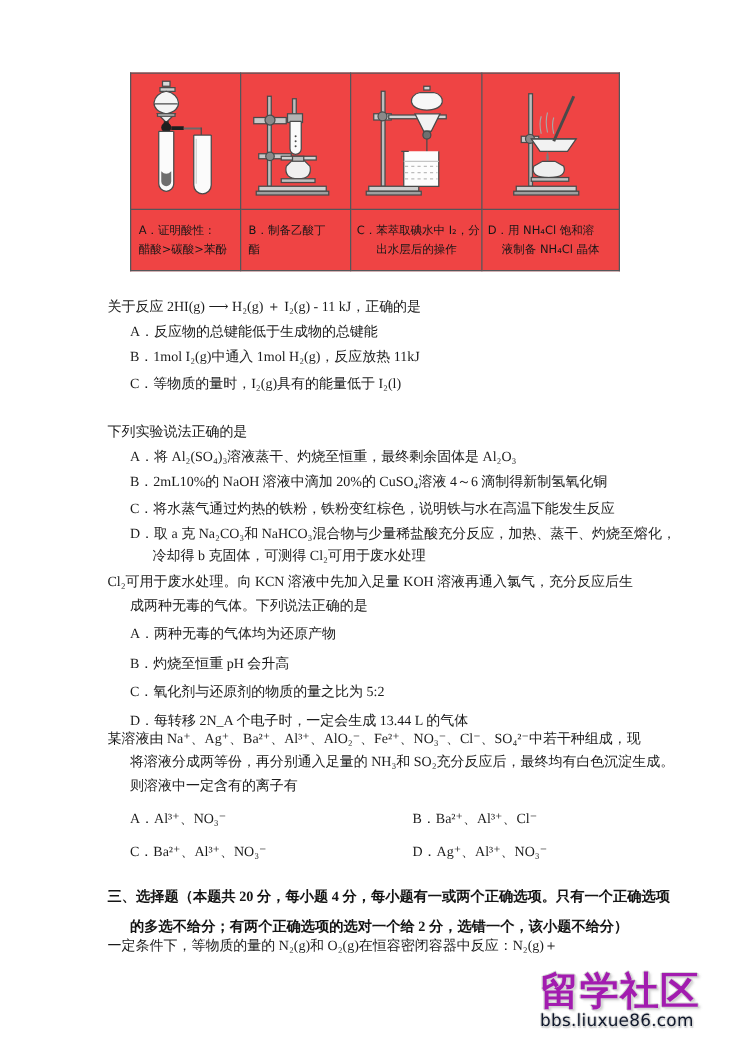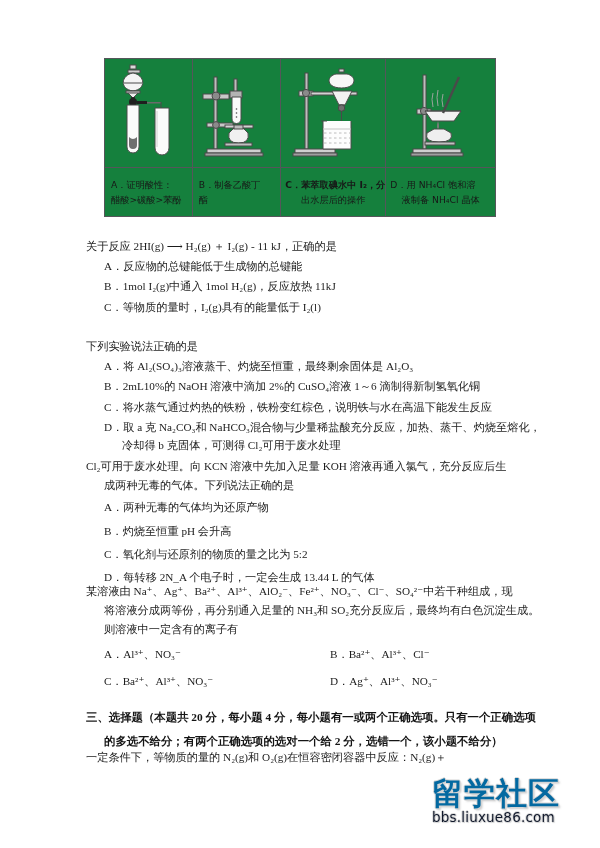--- a/index.html
+++ b/index.html
@@ -17,21 +17,21 @@
   }
 
   
   #apparatus-table {
     position: absolute;
     left: 104px;
     top: 58px;
     width: 392px;
     border: 1px solid #55565a;
     border-collapse: collapse;
-    background: #15803d;
+    background: #ef4444;
   }
   #apparatus-table td {
     border: 1px solid #55565a;
     padding: 0;
     vertical-align: middle;
   }
   .fig-cell {
     height: 108px;
     text-align: center;
   }
@@ -41,21 +41,21 @@
     font-family: "DejaVu Sans", "Liberation Sans", sans-serif;
     font-size: 9.2px;
     line-height: 1.65;
     color: #171717;
     text-align: center;
   }
   .cap-cell .cap-line1 { display: block; white-space: nowrap; }
   .cap-cell .cap-line2 { display: block; white-space: nowrap; }
   .cap-a .cap-line1, .cap-a .cap-line2,
   .cap-b .cap-line1, .cap-b .cap-line2 { text-align: left; padding-left: 6px; }
-  .cap-c .cap-line1 { text-align: left; padding-left: 4px; font-weight: bold; }
+  .cap-c .cap-line1 { text-align: left; padding-left: 4px; }
   .cap-d .cap-line1 { text-align: left; padding-left: 4px; }
   .figsvg { display: block; margin: 0 auto; }
 
   
   .q {
     position: absolute;
     left: 0;
     width: 476px;
   }
   .qline {
@@ -106,21 +106,21 @@
     width: 160px;
     height: 62px;
     pointer-events: none;
     user-select: none;
   }
   #watermark .wm-cn {
     font-family: "DejaVu Sans", "Liberation Sans", sans-serif;
     font-size: 31px;
     font-weight: bold;
     letter-spacing: 1px;
-    color: #0369a1;
+    color: #a21caf;
     text-shadow:
        1px 0 0 #d6d6d6, -1px 0 0 #d6d6d6,
        0 1px 0 #d6d6d6, 0 -1px 0 #d6d6d6,
        1px 1px 0 #cfcfcf, 2px 2px 2px rgba(150,150,150,.45);
     line-height: 1;
   }
   #watermark .wm-url {
     font-family: "DejaVu Sans", "Liberation Sans", sans-serif;
     font-size: 13.5px;
     letter-spacing: 0.2px;
@@ -277,21 +277,21 @@
 <div class="q" style="top:241px">
   <div class="qline stem">关于反应 2HI(g) ⟶ H₂(g) ＋ I₂(g) - 11 kJ，正确的是</div>
   <div class="qline opt" style="margin-top:9px">A．反应物的总键能低于生成物的总键能</div>
   <div class="qline opt" style="margin-top:9px">B．1mol I₂(g)中通入 1mol H₂(g)，反应放热 11kJ</div>
   <div class="qline opt" style="margin-top:9px">C．等物质的量时，I₂(g)具有的能量低于 I₂(l)</div>
 </div>
 
 <div class="q" style="top:341px">
   <div class="qline stem">下列实验说法正确的是</div>
   <div class="qline opt" style="margin-top:9px">A．将 Al₂(SO₄)₃溶液蒸干、灼烧至恒重，最终剩余固体是 Al₂O₃</div>
-  <div class="qline opt" style="margin-top:9px">B．2mL10%的 NaOH 溶液中滴加 2%的 CuSO₄溶液 1～6 滴制得新制氢氧化铜</div>
+  <div class="qline opt" style="margin-top:9px">B．2mL10%的 NaOH 溶液中滴加 20%的 CuSO₄溶液 4～6 滴制得新制氢氧化铜</div>
   <div class="qline opt" style="margin-top:9px">C．将水蒸气通过灼热的铁粉，铁粉变红棕色，说明铁与水在高温下能发生反应</div>
   <div class="qline opt" style="margin-top:9px">D．取 a 克 Na₂CO₃和 NaHCO₃混合物与少量稀盐酸充分反应，加热、蒸干、灼烧至熔化，</div>
   <div class="qline opt-cont" style="margin-top:7px">冷却得 b 克固体，可测得 Cl₂可用于废水处理</div>
 </div>
 
 <div class="q" style="top:461px">
   <div class="qline stem">Cl₂可用于废水处理。向 KCN 溶液中先加入足量 KOH 溶液再通入氯气，充分反应后生</div>
   <div class="qline stem-cont" style="margin-top:8px">成两种无毒的气体。下列说法正确的是</div>
   <div class="qline opt" style="margin-top:11px">A．两种无毒的气体均为还原产物</div>
   <div class="qline opt" style="margin-top:12px">B．灼烧至恒重 pH 会升高</div>

